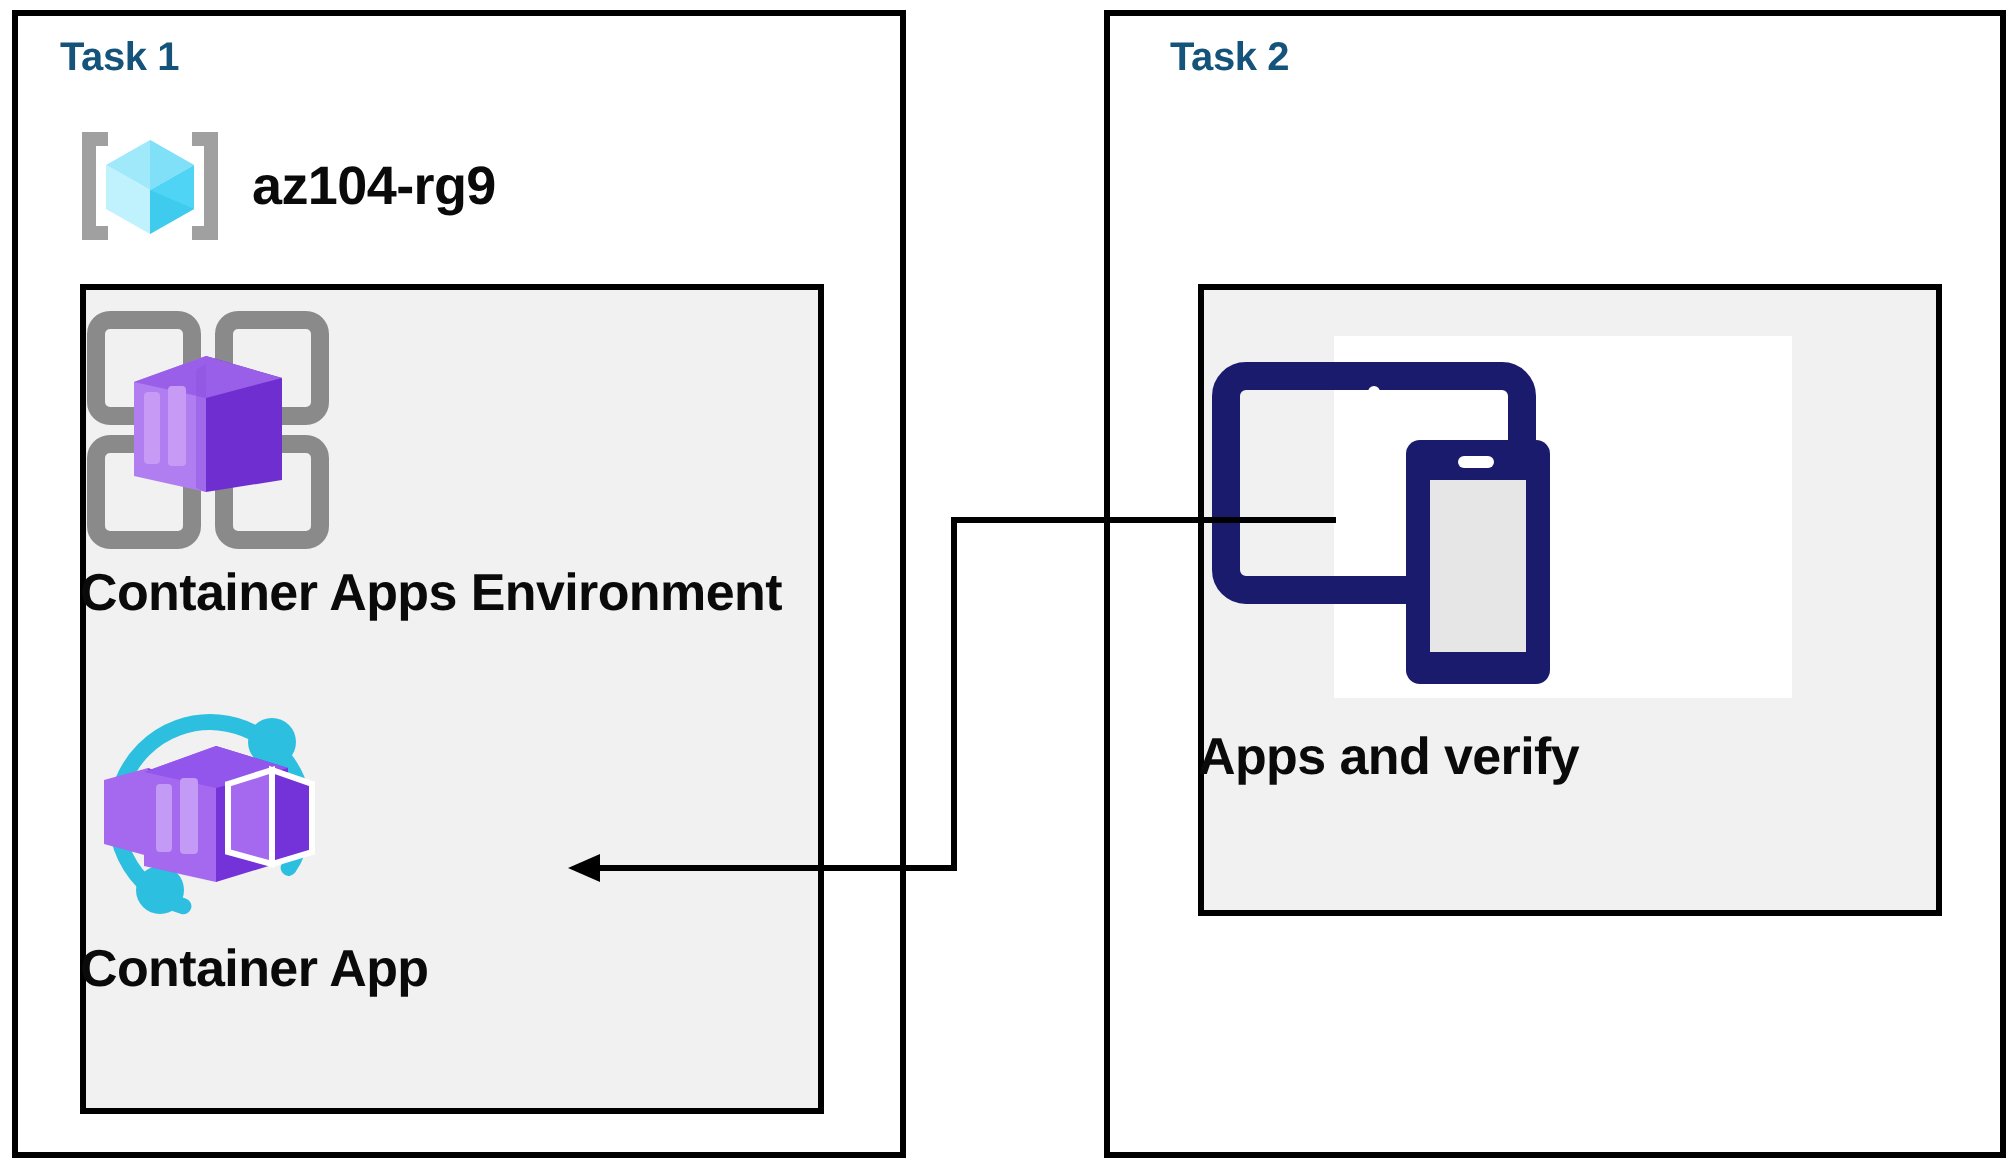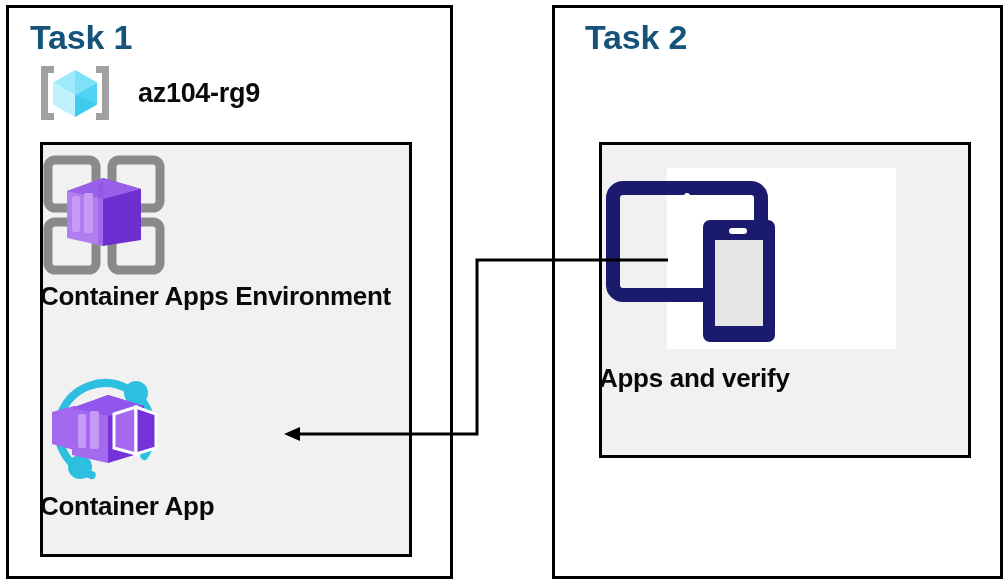--- a/index.html
+++ b/index.html
@@ -23,37 +23,37 @@
     position: absolute;
     background: #ffffff;
     border: 3px solid #000000;
     box-sizing: border-box;
   }
   #task1-panel { left: 6px;   top: 5px; width: 447px; height: 574px; }
   #task2-panel { left: 552px; top: 5px; width: 451px; height: 574px; }
 
   .task-title {
     position: absolute;
-    font-size: 34px;
+    font-size: 20px;
     font-weight: bold;
     color: #16537a;
     letter-spacing: -0.2px;
     white-space: nowrap;
   }
   #task1-title { left: 30px;  top: 18px; }
   #task2-title { left: 585px; top: 18px; }
 
   
   #rg-row {
     position: absolute;
     left: 36px;
     top: 62px;
     display: flex;
     align-items: center;
-    gap: 24px;
+    gap: 12px;
   }
   #rg-label {
     font-size: 27px;
     font-weight: bold;
     color: #0a0a0a;
     letter-spacing: -0.3px;
     white-space: nowrap;
   }
 
   
@@ -67,21 +67,21 @@
   #task2-inner { left: 599px; top: 142px; width: 372px; height: 316px; }
 
   
   .resource {
     position: absolute;
     display: flex;
     flex-direction: column;
     align-items: flex-start;
   }
   #cae-block  { left: 40px; top: 152px; width: 372px; }
-  #capp-block { left: 40px; top: 366px; width: 372px; }
+  #capp-block { left: 40px; top: 344px; width: 372px; }
   #test-block { left: 599px; top: 160px; width: 372px; }
 
   .resource-label {
     font-size: 26px;
     font-weight: bold;
     color: #0a0a0a;
     text-align: center;
     line-height: 1.14;
     letter-spacing: -0.3px;
     margin-top: 4px;

